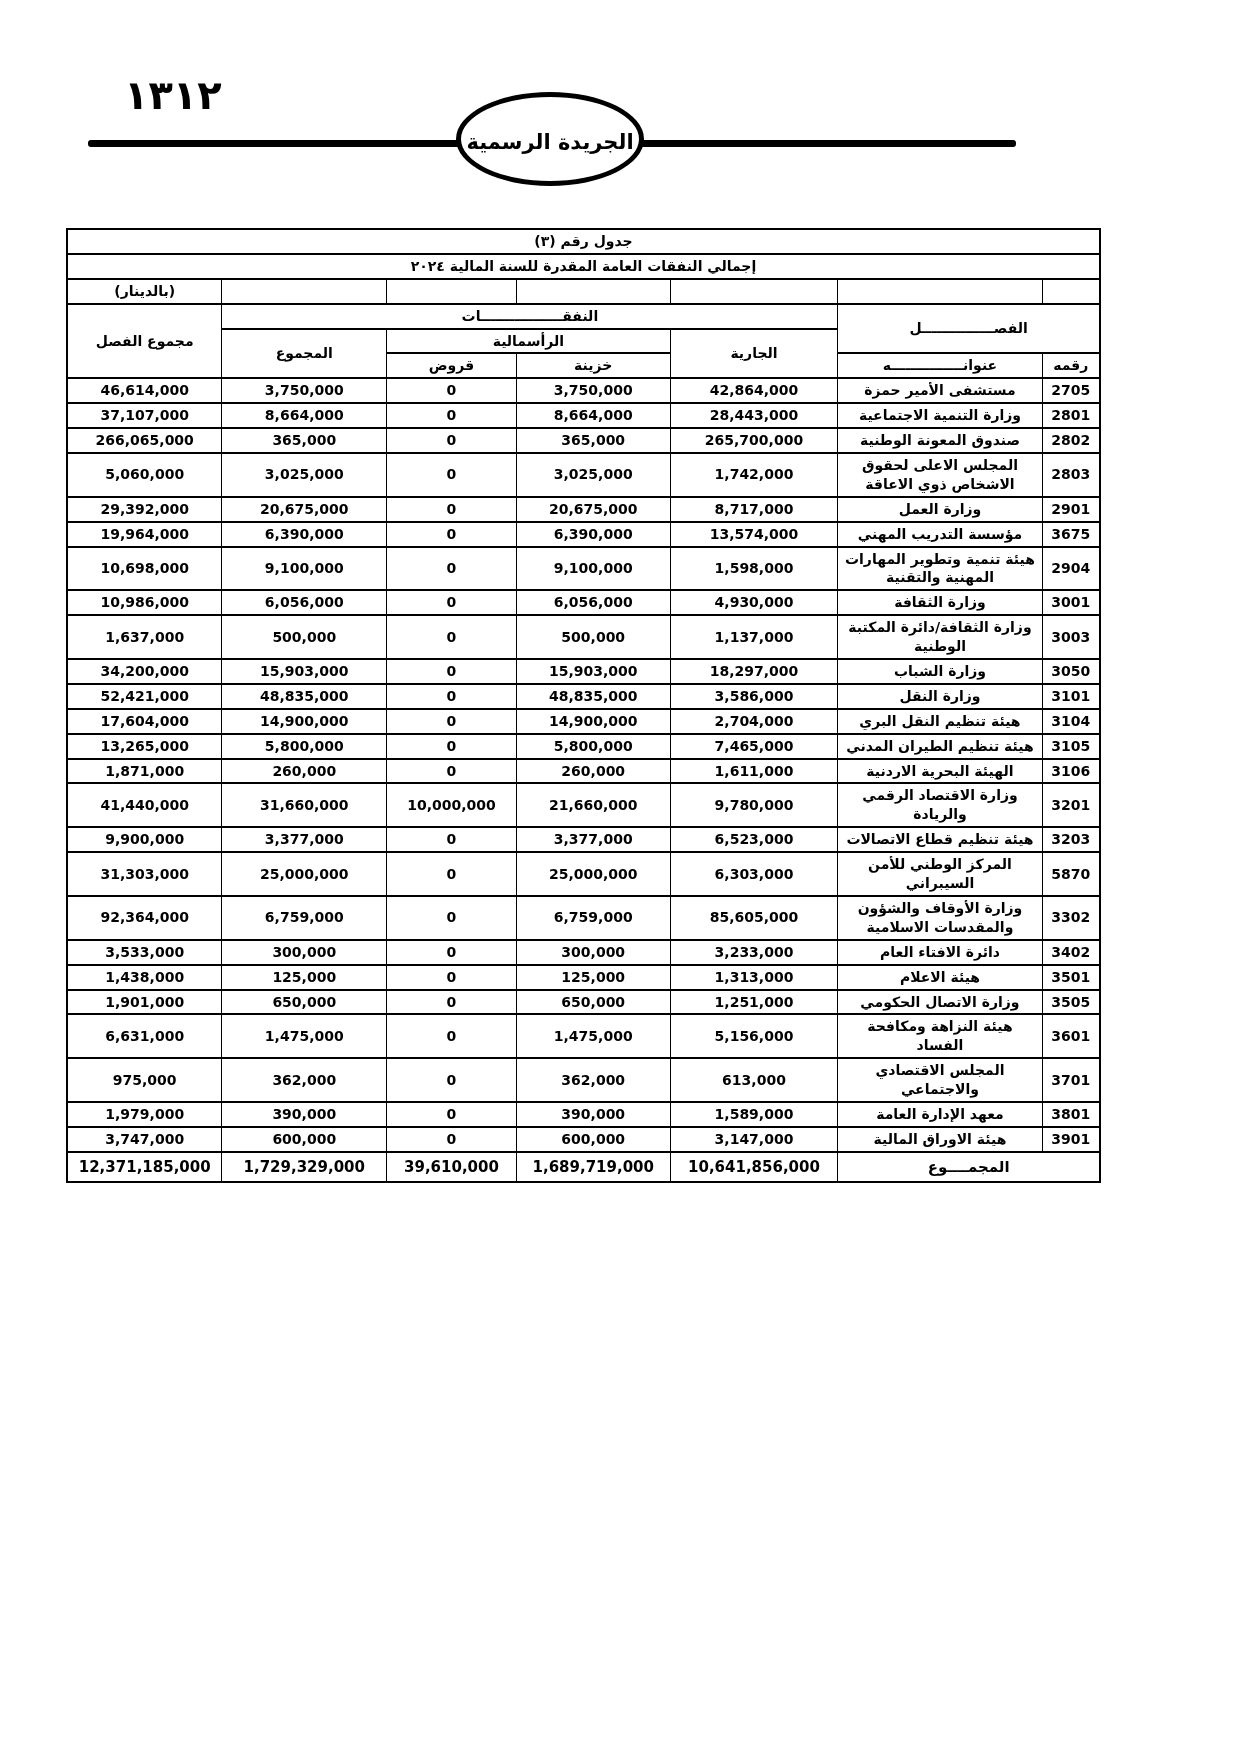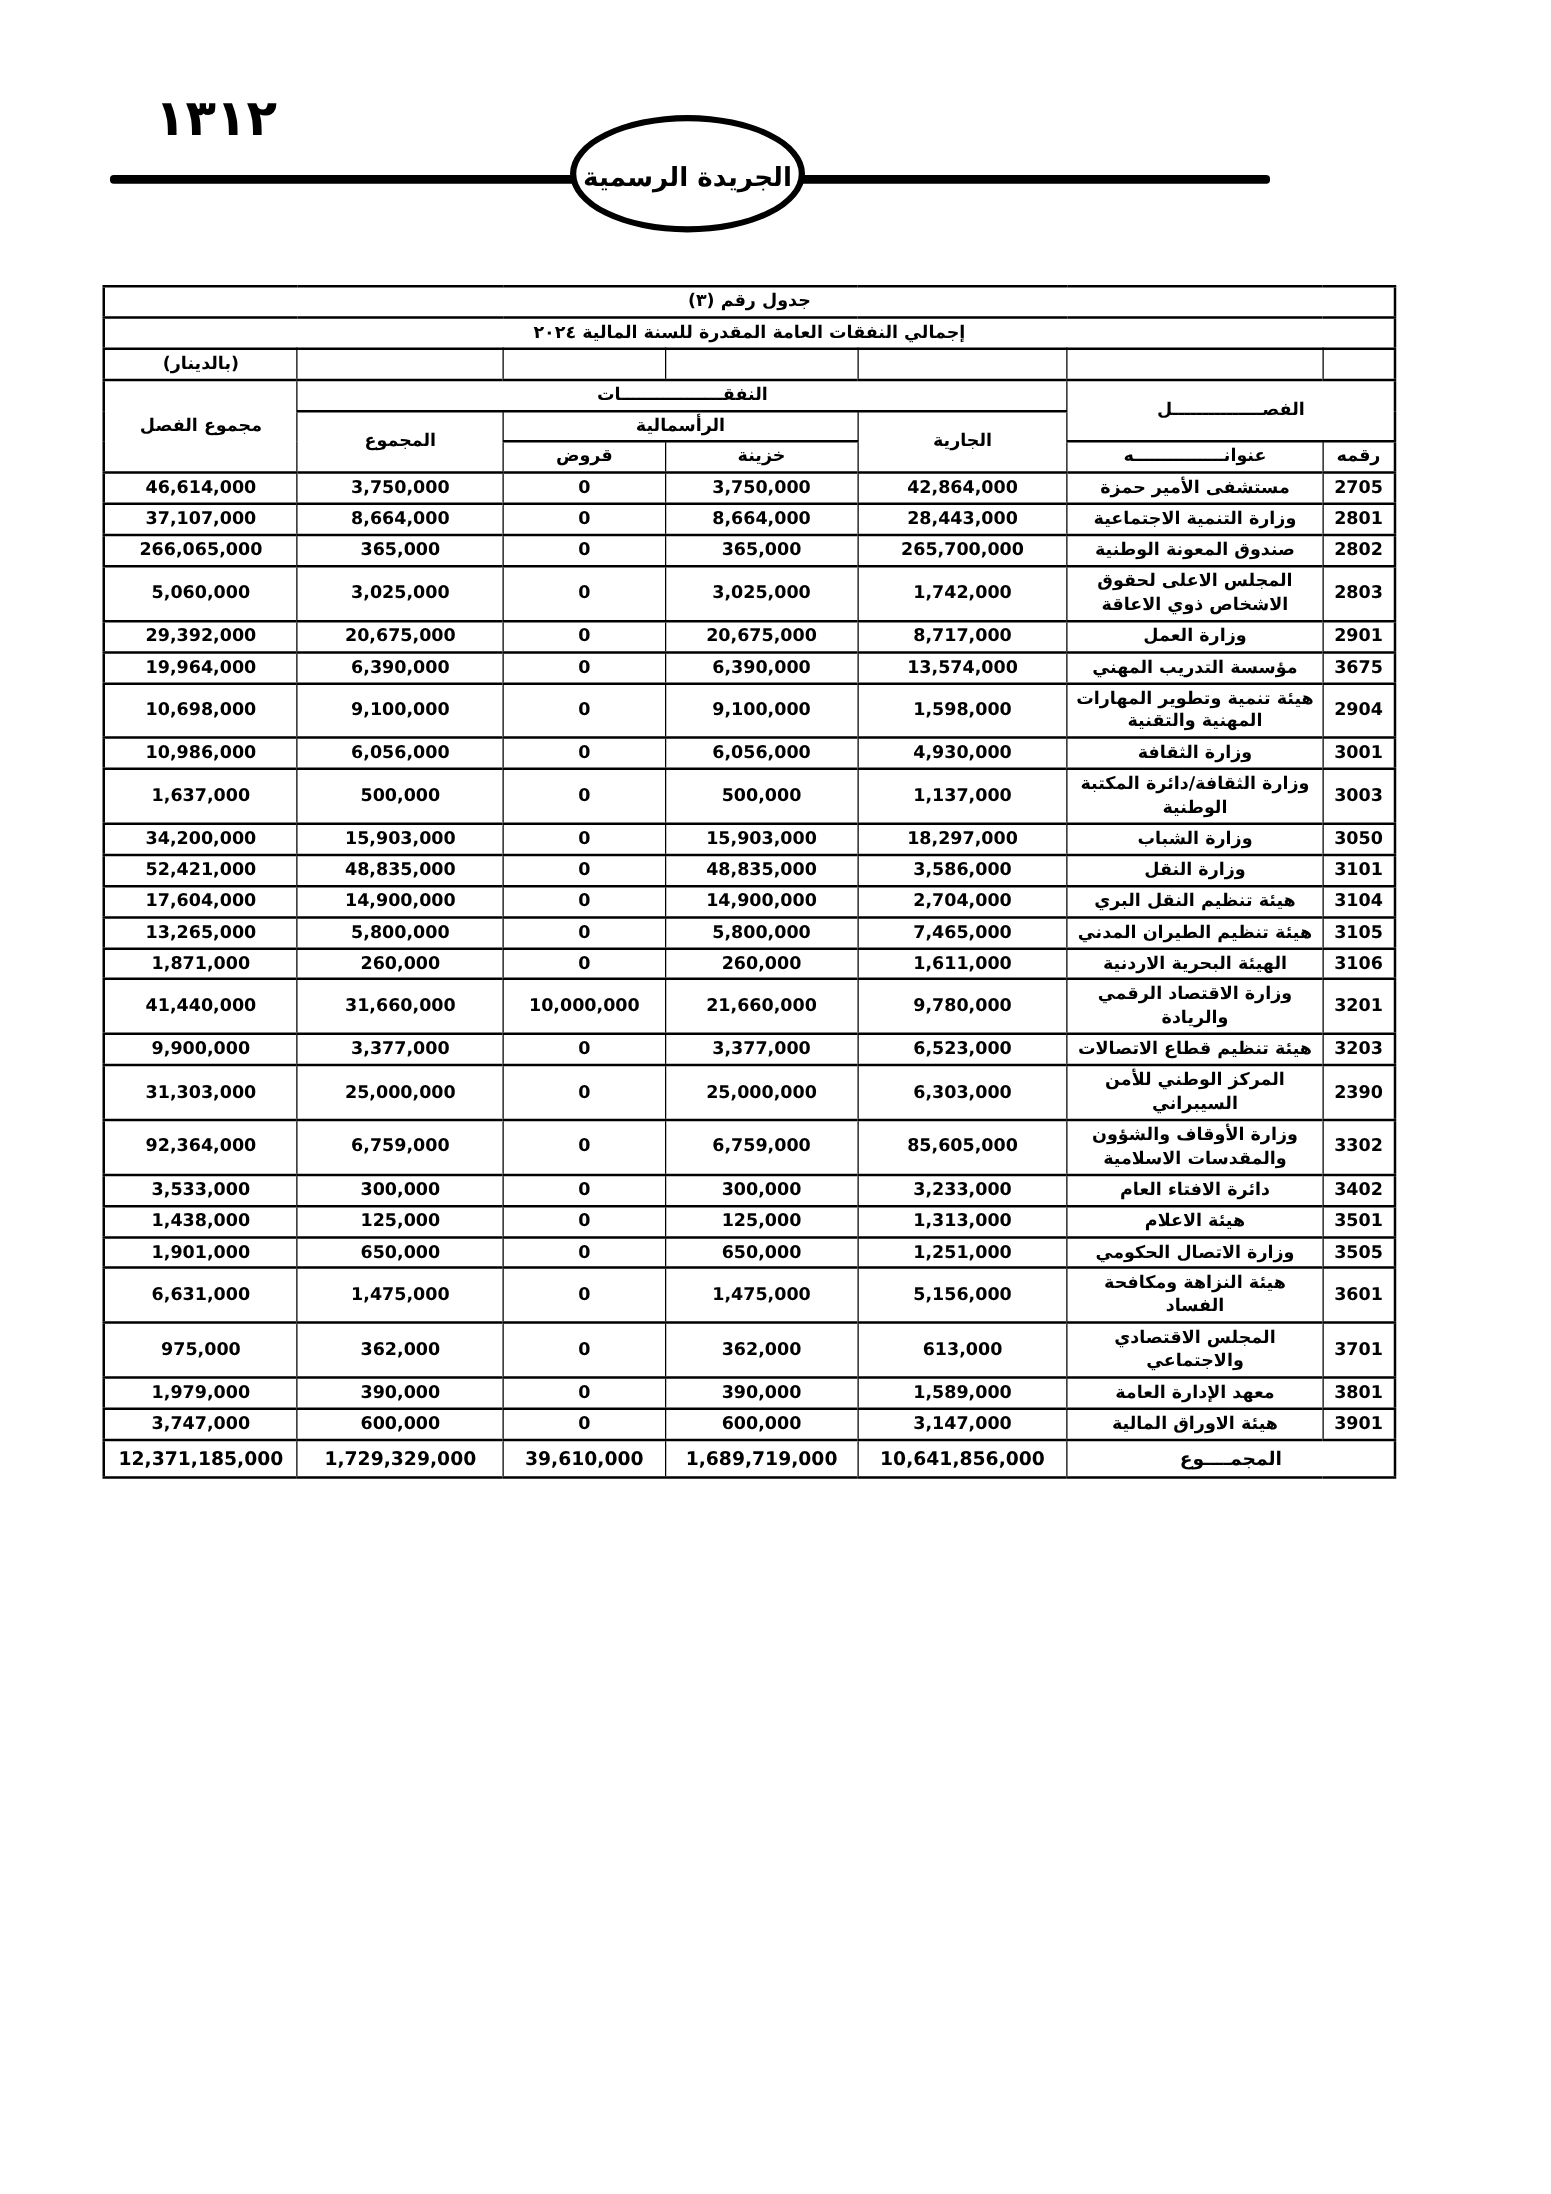--- a/index.html
+++ b/index.html
@@ -22,21 +22,21 @@
   .gazette-oval {
     position: absolute; left: 456px; top: 92px;
     width: 188px; height: 94px;
     background: #fff; border: 5px solid #000; border-radius: 50%;
     display: flex; align-items: center; justify-content: center;
     z-index: 2;
   }
   .gazette-oval span { font-size: 21px; font-weight: bold; padding-top: 6px; text-align: center; }
 
   
-  .budget-table-wrap { position: absolute; left: 82px; top: 228px; width: 1035px; }
+  .budget-table-wrap { position: absolute; left: 66px; top: 228px; width: 1035px; }
   table.budget {
     width: 100%; border-collapse: collapse; direction: rtl;
     font-weight: bold;
   }
   table.budget td, table.budget th {
     border: 1px solid #000;
     border-top-width: 2px; border-bottom-width: 2px;
     font-size: 14px; font-weight: bold;
     padding: 2px 4px;
     text-align: center; vertical-align: middle;
@@ -266,21 +266,21 @@
     <td class="num">3203</td>
     <td class="cell-title">هيئة تنظيم قطاع الاتصالات</td>
     <td class="num">6,523,000</td>
     <td class="num">3,377,000</td>
     <td class="num">0</td>
     <td class="num">3,377,000</td>
     <td class="num">9,900,000</td>
   </tr>
 
   <tr class="data-row">
-    <td class="num">2390</td>
+    <td class="num">5870</td>
     <td class="cell-title">المركز الوطني للأمن السيبراني</td>
     <td class="num">6,303,000</td>
     <td class="num">25,000,000</td>
     <td class="num">0</td>
     <td class="num">25,000,000</td>
     <td class="num">31,303,000</td>
   </tr>
 
   <tr class="data-row">
     <td class="num">3302</td>

